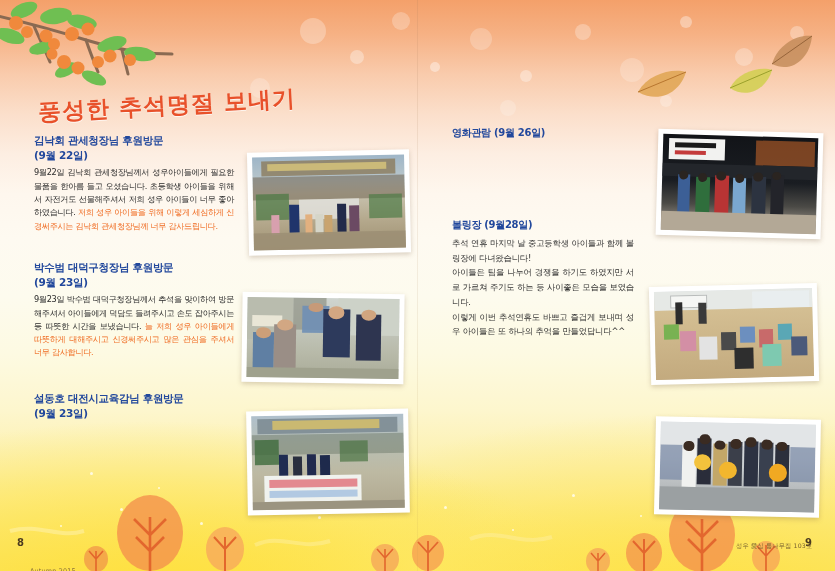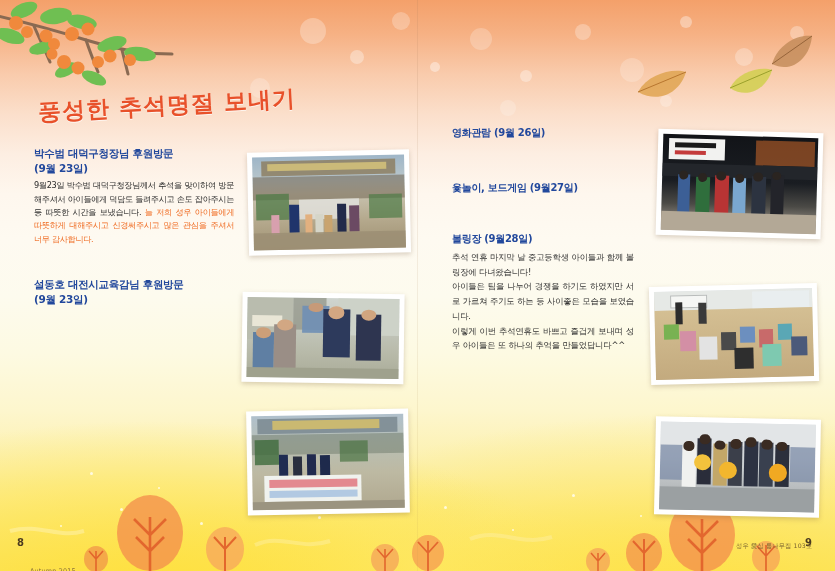--- a/index.html
+++ b/index.html
@@ -211,20 +211,27 @@
     <i style="left:60px;bottom:44px;width:2px;height:2px"></i>
     <i style="left:90px;bottom:96px;width:3px;height:3px"></i>
   </div>
 
   <div class="gutter"></div>
 
   <div class="title">풍성한 추석명절 보내기</div>
 
   <div class="col-left">
 
+    <div class="art art-left">
+      <div class="hd">
+        <span>김낙회 관세청장님 후원방문</span>
+        <span class="dt">(9월 22일)</span>
+      </div>
+      <p class="bd"><span>9월22일 김낙회 관세청장님께서 성우아이들에게 필요한 물품을 한아름 들고 오셨습니다. 초등학생 아이들을 위해서 자전거도 선물해주셔서 저희 성우 아이들이 너무 좋아하였습니다. </span><span class="hl">저희 성우 아이들을 위해 이렇게 세심하게 신경써주시는 김낙회 관세청장님께 너무 감사드립니다.</span></p>
+    </div>
 
     <div style="height:13px"></div>
 
     <div class="art art-left">
       <div class="hd">
         <span>박수범 대덕구청장님 후원방문</span>
         <span class="dt">(9월 23일)</span>
       </div>
       <p class="bd"><span>9월23일 박수범 대덕구청장님께서 추석을 맞이하여 방문해주셔서 아이들에게 덕담도 들려주시고 손도 잡아주시는 등 따뜻한 시간을 보냈습니다. </span><span class="hl">늘 저희 성우 아이들에게 따뜻하게 대해주시고 신경써주시고 많은 관심을 주셔서 너무 감사합니다.</span></p>
     </div>
@@ -245,24 +252,20 @@
     <div class="art art-right">
       <div class="hd">
         <span>영화관람</span>
         <span class="dt">(9월 26일)</span>
       </div>
     </div>
 
     <div style="height:27px"></div>
 
     <div class="art art-right">
-      <div class="hd">
-        <span>윷놀이, 보드게임</span>
-        <span class="dt">(9월27일)</span>
-      </div>
     </div>
 
     <div style="height:23px"></div>
 
     <div class="art art-right">
       <div class="hd">
         <span>볼링장</span>
         <span class="dt">(9월28일)</span>
       </div>
       <p class="bd" style="white-space:pre-line">추석 연휴 마지막 날 중고등학생 아이들과 함께 볼링장에 다녀왔습니다!

